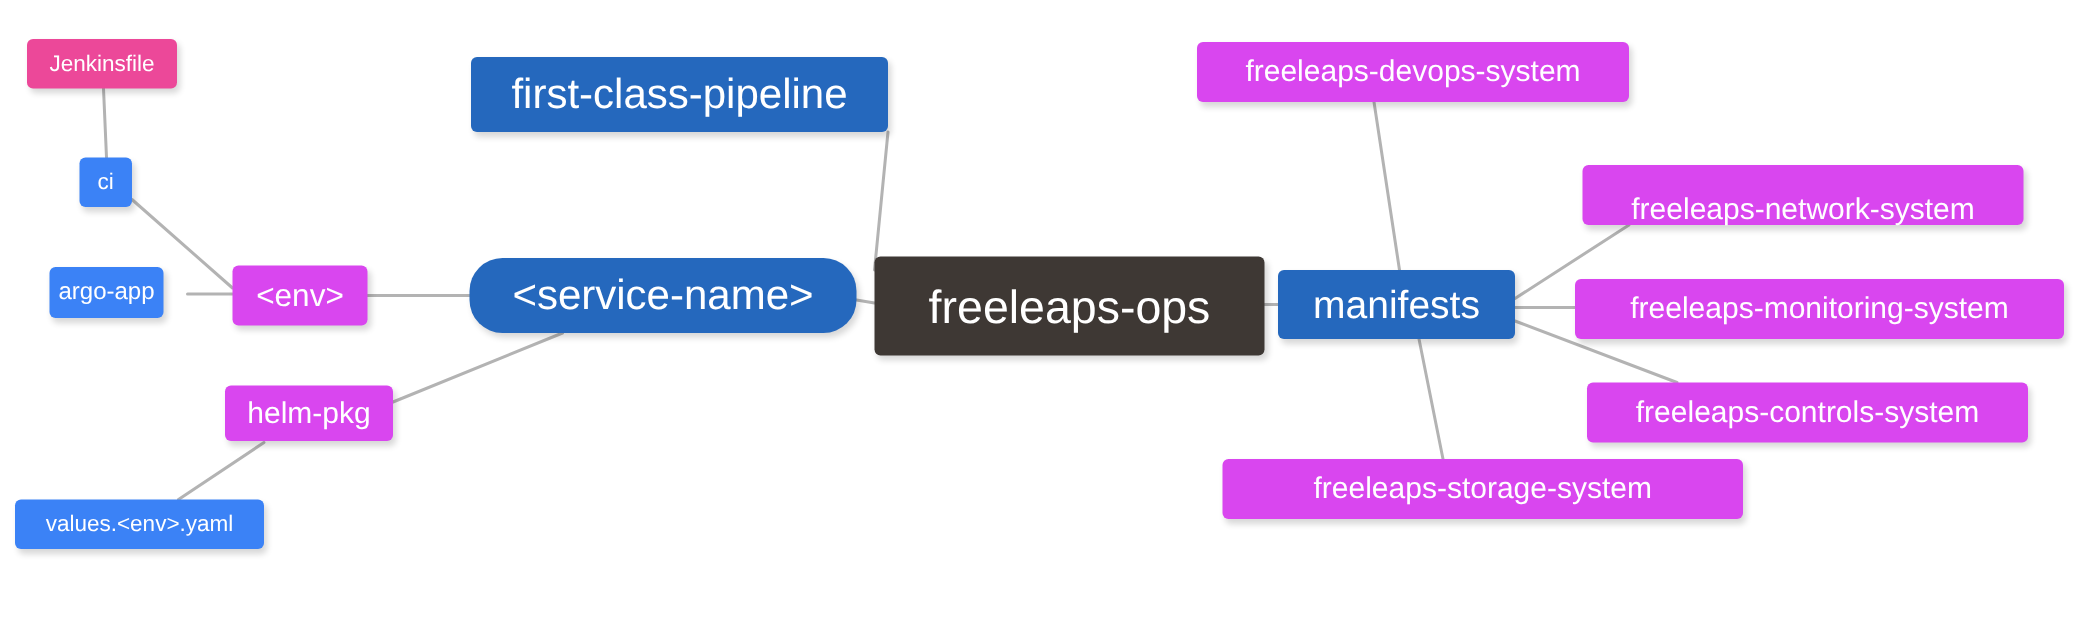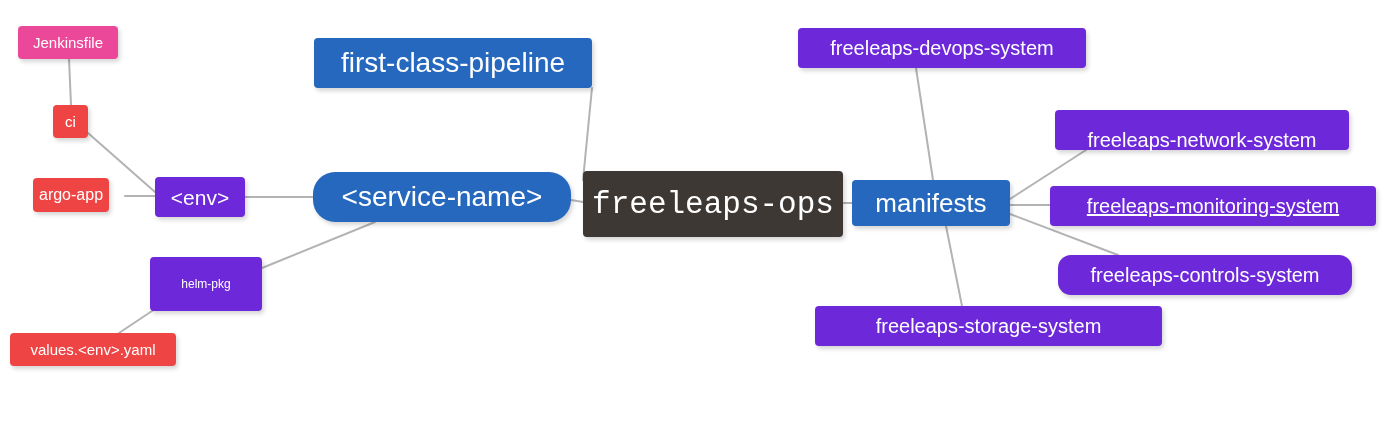--- a/index.html
+++ b/index.html
@@ -11,25 +11,25 @@
   #canvas{position:absolute;inset:0;width:1390px;height:421px;}
   #edges{position:absolute;left:0;top:0;width:1390px;height:421px;pointer-events:none;}
   .node{
     position:absolute;box-sizing:border-box;
     display:flex;align-items:center;justify-content:center;
     color:#ffffff;border-radius:4px;
     box-shadow:2px 3px 4px rgba(0,0,0,0.16);
     white-space:nowrap;line-height:1;
     padding:0 12px;
   }
-  .n-root      {background:#3E3834;font-family:Liberation Mono, monospace;}
+  .n-root      {background:#3E3834;}
   .n-blue      {background:#2568BD;}
-  .n-green     {background:#6d28d9;padding-left:12px;}
+  .n-green     {background:#d946ef;padding-left:12px;}
   .n-orange    {background:#ec4899;}
-  .n-red       {background:#ef4444;}
+  .n-red       {background:#3b82f6;}
   .lbl{display:block;}
 </style>
 </head>
 <body>
 
 <div id="canvas">
   <svg id="edges" viewBox="0 0 1390 421" xmlns="http://www.w3.org/2000/svg">
       <path d="M 69,59 L 71,105" stroke="#b3b3b3" stroke-width="2" fill="none" stroke-linecap="round"></path>
       <path d="M 88,133 L 155,192" stroke="#b3b3b3" stroke-width="2" fill="none" stroke-linecap="round"></path>
       <path d="M 125,196 L 155,196" stroke="#b3b3b3" stroke-width="2" fill="none" stroke-linecap="round"></path>
@@ -51,21 +51,21 @@
       </div>
       <div class="node n-red" style="left: 53px; top: 105px; width: 35px; height: 33px; font-size: 15px;">
         <span class="lbl">ci</span>
       </div>
       <div class="node n-red" style="left: 33px; top: 178px; width: 76px; height: 34px; font-size: 16px;">
         <span class="lbl">argo-app</span>
       </div>
       <div class="node n-green" style="left: 155px; top: 177px; width: 90px; height: 40px; font-size: 21px;">
         <span class="lbl">&lt;env&gt;</span>
       </div>
-      <div class="node n-green" style="left: 150px; top: 257px; width: 112px; height: 54px; font-size: 12px;">
+      <div class="node n-green" style="left: 150px; top: 257px; width: 112px; height: 37px; font-size: 20px;">
         <span class="lbl">helm-pkg</span>
       </div>
       <div class="node n-red" style="left: 10px; top: 333px; width: 166px; height: 33px; font-size: 15px;">
         <span class="lbl">values.&lt;env&gt;.yaml</span>
       </div>
       <div class="node n-blue" style="left: 314px; top: 38px; width: 278px; height: 50px; font-size: 28px;">
         <span class="lbl">first-class-pipeline</span>
       </div>
       <div class="node n-blue" style="left: 313px; top: 172px; width: 258px; height: 50px; font-size: 28px; border-radius: 22px;">
         <span class="lbl">&lt;service-name&gt;</span>
@@ -75,23 +75,23 @@
       </div>
       <div class="node n-blue" style="left: 852px; top: 180px; width: 158px; height: 46px; font-size: 26px;">
         <span class="lbl">manifests</span>
       </div>
       <div class="node n-green" style="left: 798px; top: 28px; width: 288px; height: 40px; font-size: 20px;">
         <span class="lbl">freeleaps-devops-system</span>
       </div>
       <div class="node n-green" style="left: 1055px; top: 110px; width: 294px; height: 40px; font-size: 20px; align-items: flex-end;">
         <span class="lbl">freeleaps-network-system</span>
       </div>
-      <div class="node n-green" style="left: 1050px; top: 186px; width: 326px; height: 40px; font-size: 20px; text-decoration: underline;">
+      <div class="node n-green" style="left: 1050px; top: 186px; width: 326px; height: 40px; font-size: 20px;">
         <span class="lbl">freeleaps-monitoring-system</span>
       </div>
-      <div class="node n-green" style="left: 1058px; top: 255px; width: 294px; height: 40px; font-size: 20px; border-radius: 13px;">
+      <div class="node n-green" style="left: 1058px; top: 255px; width: 294px; height: 40px; font-size: 20px;">
         <span class="lbl">freeleaps-controls-system</span>
       </div>
       <div class="node n-green" style="left: 815px; top: 306px; width: 347px; height: 40px; font-size: 20px;">
         <span class="lbl">freeleaps-storage-system</span>
       </div>
     </div>
 </div>
 
 </body></html>

